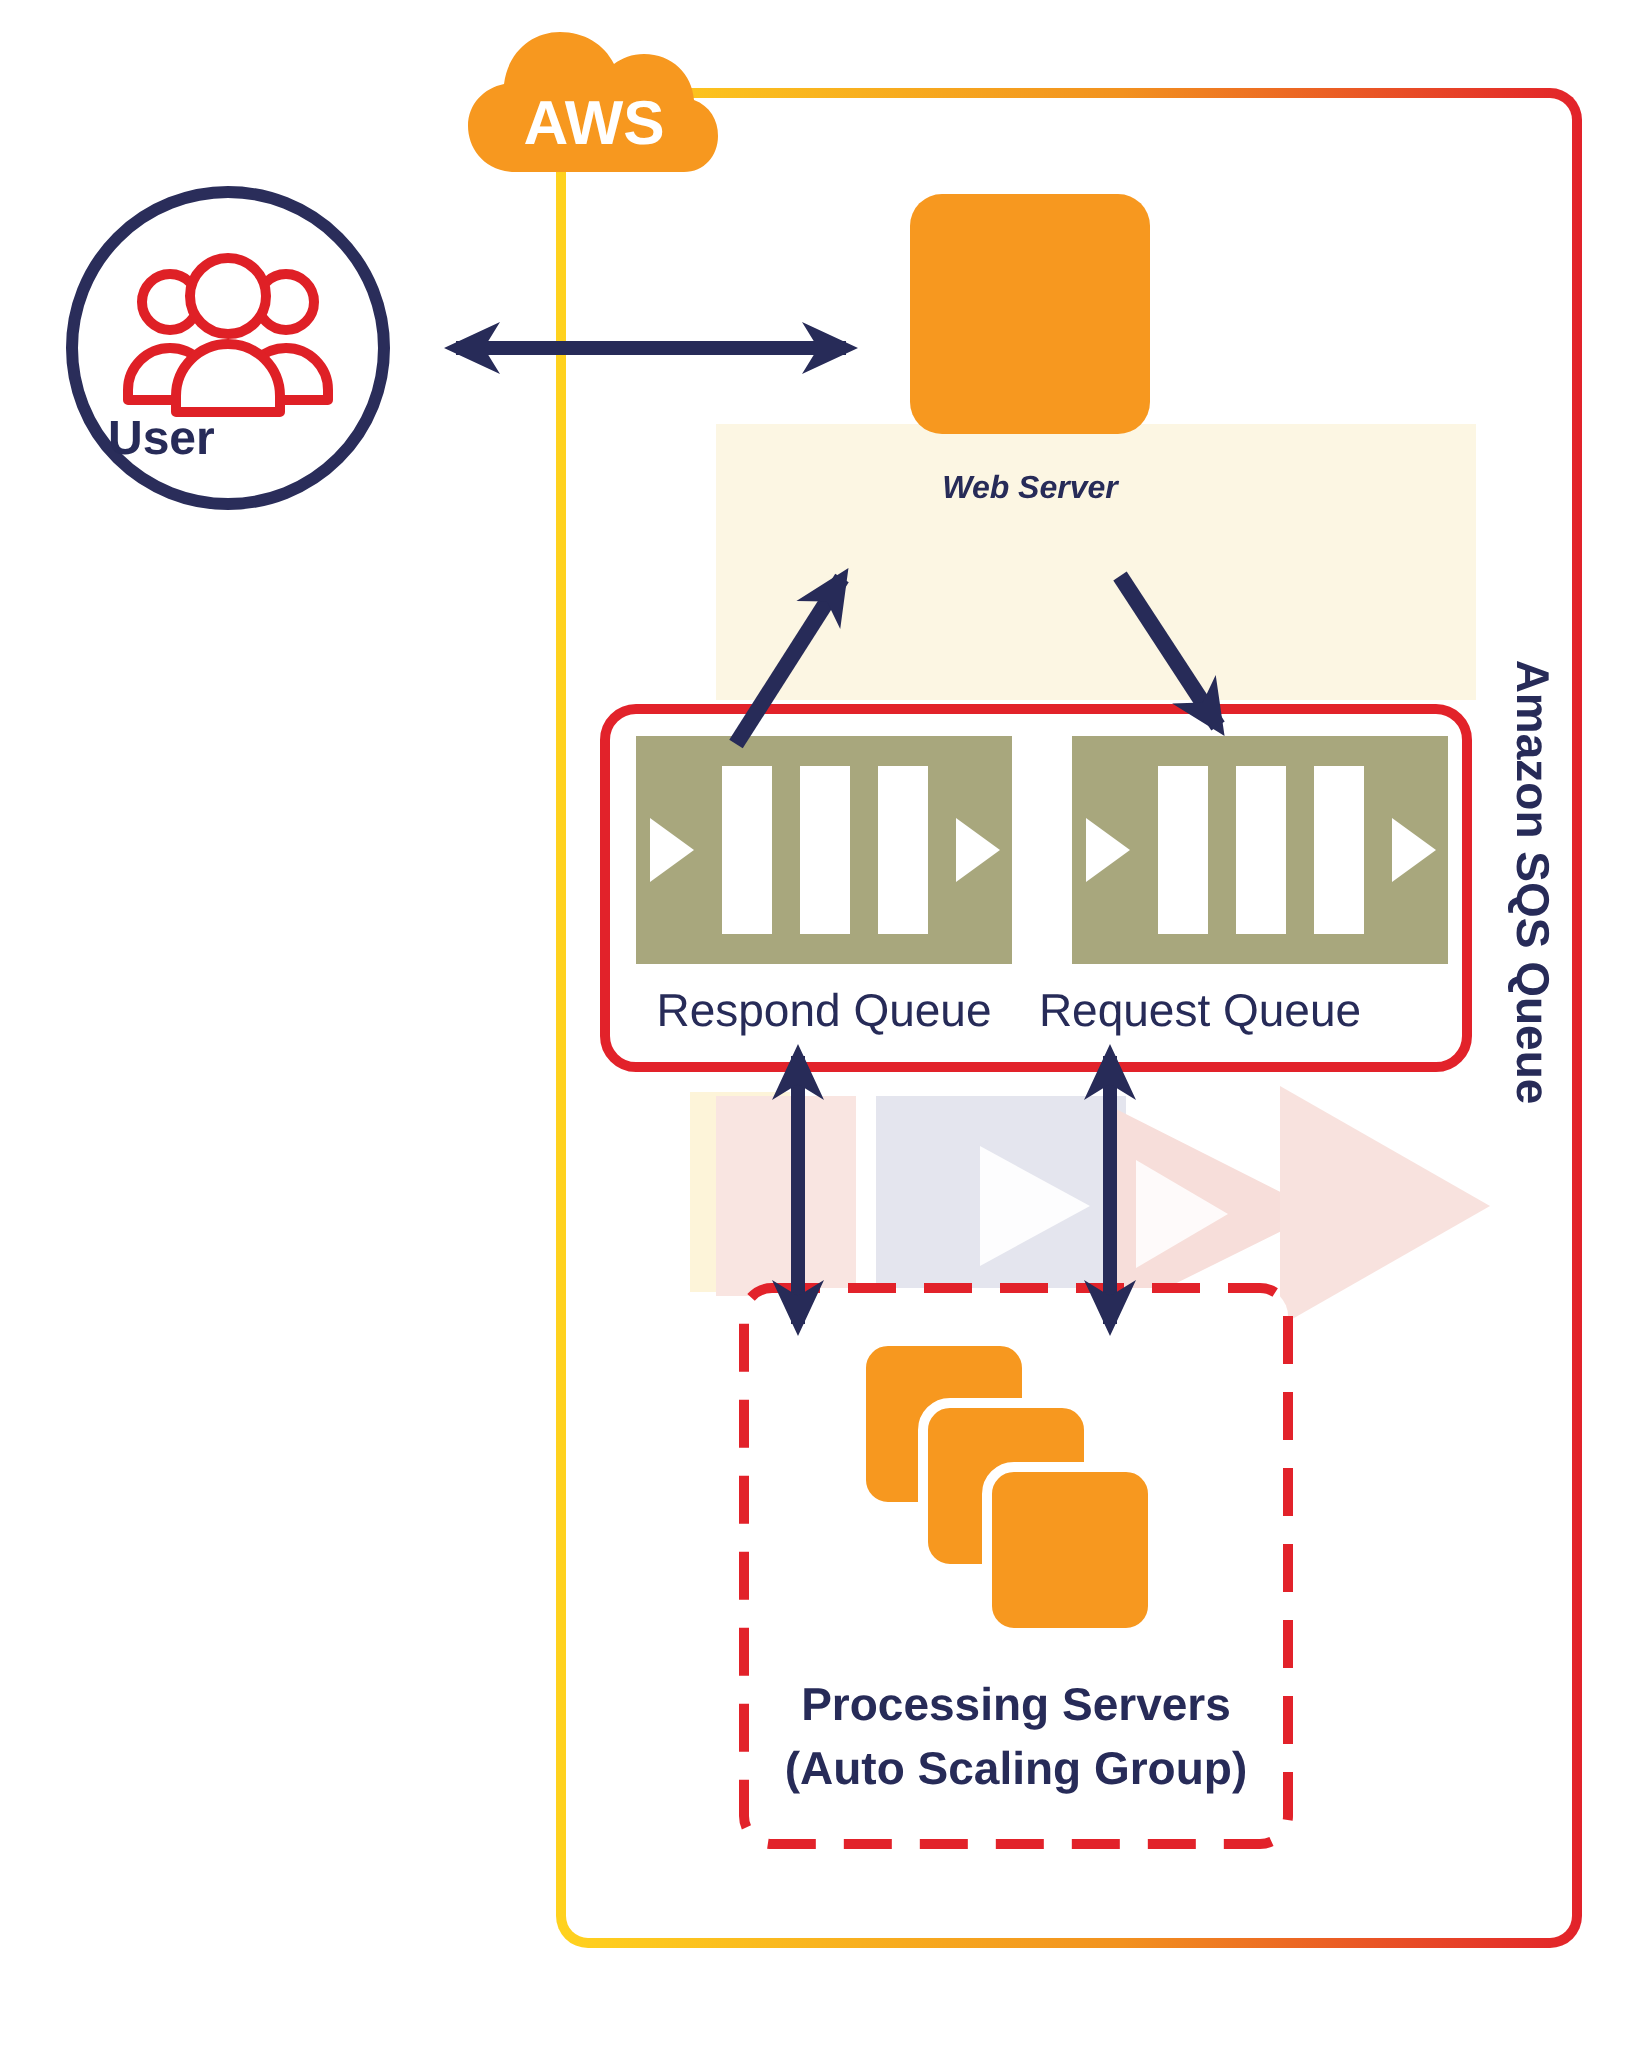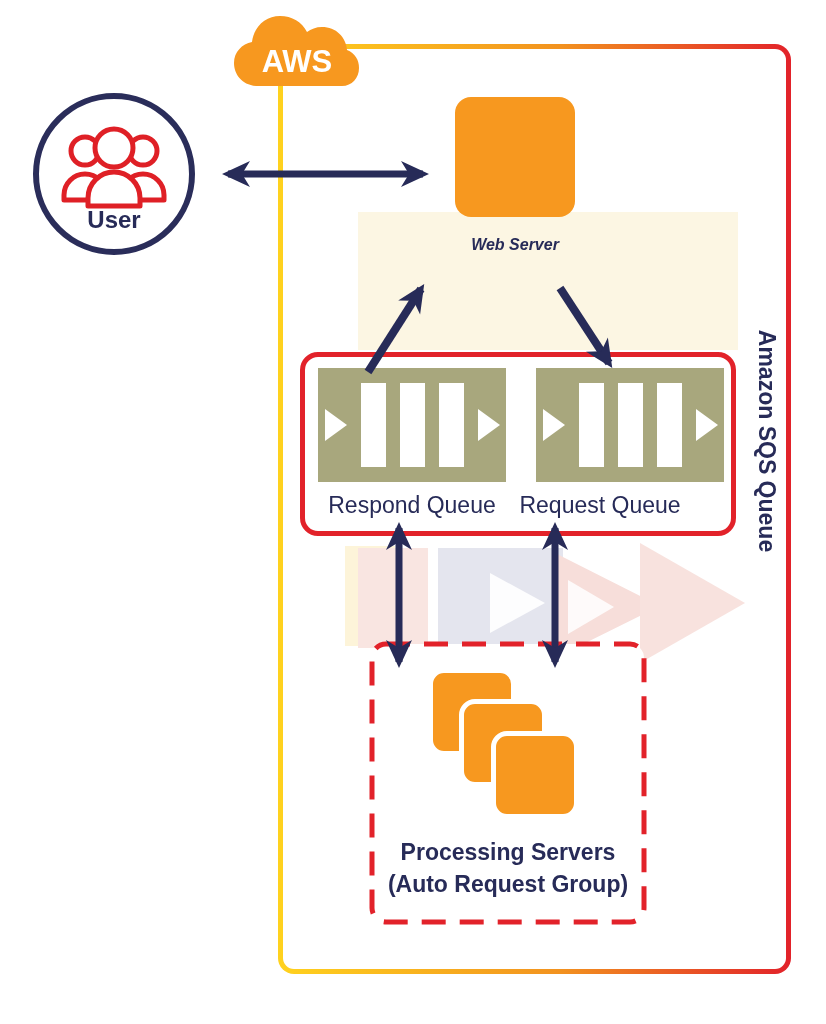--- a/index.html
+++ b/index.html
@@ -19,21 +19,21 @@
 
   
   .cream-band{left:358px;top:212px;width:380px;height:138px;background:#FCF6E3;z-index:1;}
   .wm-svg{left:340px;top:538px;width:410px;height:128px;z-index:1;}
 
   
   .cloud-svg{left:228px;top:4px;width:135px;height:90px;z-index:5;}
 
   
   .user-svg{left:28px;top:88px;width:172px;height:172px;z-index:2;}
-  .user-label{left:54px;top:206px;width:120px;text-align:center;
+  .user-label{left:54px;top:206px;width:120px;
     font-size:24px;font-weight:bold;color:#272B58;z-index:3;}
 
   
   .web-square{left:455px;top:97px;width:120px;height:120px;background:#F7981F;
     border-radius:16px;z-index:2;}
   .web-label{left:385px;top:228px;width:260px;text-align:center;
     font-size:16px;font-weight:bold;color:#272B58;line-height:34px;z-index:2;font-style:italic;}
 
   
   .sqs-box{left:300px;top:352px;width:436px;height:184px;background:#ffffff;
@@ -122,21 +122,21 @@
 <div class="abs side-label">Amazon SQS Queue</div>
 
 <svg class="abs asg-border" viewBox="0 0 286 292">
   <rect x="7" y="7" width="272" height="278" rx="14" fill="#ffffff" stroke="#E2222A" stroke-width="5" stroke-dasharray="24 14"></rect>
 </svg>
 <div class="abs asg-square s1"></div>
 <div class="abs asg-square s2"></div>
 <div class="abs asg-square s3"></div>
 <div class="abs asg-label">
   <div>Processing Servers</div>
-  <div>(Auto Request Group)</div>
+  <div>(Auto Scaling Group)</div>
 </div>
 
 <svg class="abs arrows-svg" viewBox="0 0 826 1024">
   <defs>
     <marker id="ah" markerUnits="userSpaceOnUse" markerWidth="34" markerHeight="30" refX="24" refY="15" orient="auto-start-reverse">
       <path d="M2,2 L30,15 L2,28 L10,15 Z" fill="#272B58"></path>
     </marker>
   </defs>
   <line x1="228" y1="174" x2="423" y2="174" stroke="#272B58" stroke-width="7" marker-start="url(#ah)" marker-end="url(#ah)"></line>
   <line x1="368" y1="372" x2="421" y2="289" stroke="#272B58" stroke-width="8" marker-end="url(#ah)"></line>

